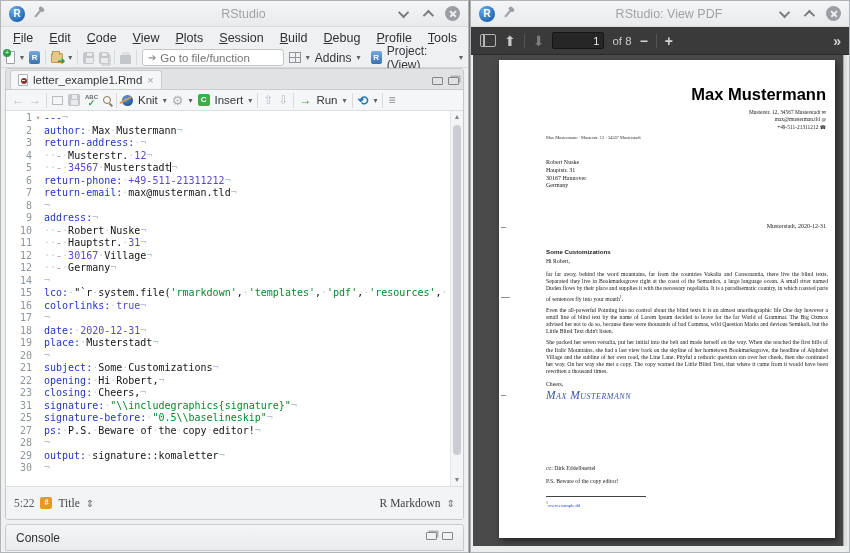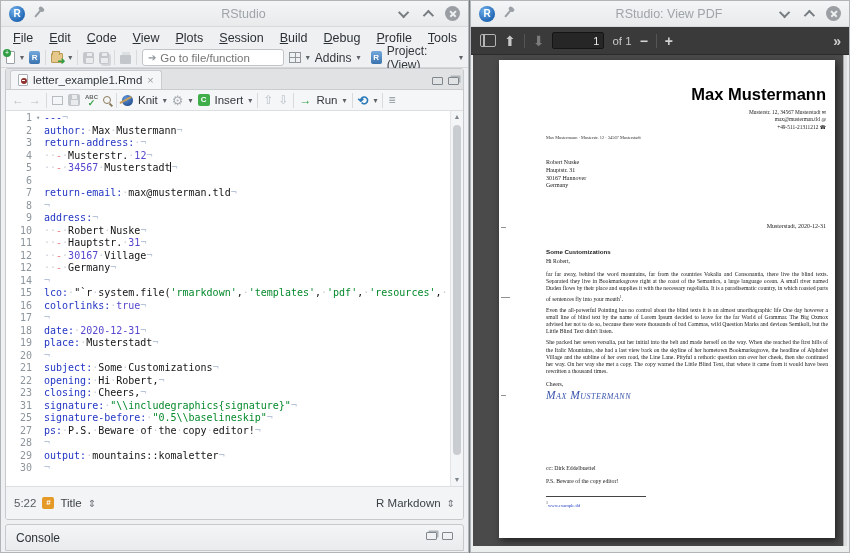--- a/index.html
+++ b/index.html
@@ -86,21 +86,21 @@
   .ed-row .gutter { width:26px; text-align:right; color:#8d959c; flex:none; }
   .ed-row .fold { width:12px; text-align:center; color:#8d959c; font-size:7px; flex:none; }
   .tok-k { color:#2336c4; } .tok-t { color:#141414; } .tok-n { color:#5648cf; }
   .tok-s { color:#068a2c; } .tok-d { color:#e8807f; } .tok-w { color:#c7ced8; } .tok-e { color:#b6c3d8; }
   .tok-cur { display:inline-block; width:0; height:10px; border-left:1.3px solid #1b1b1b; vertical-align:-1px; }
   .ed-scroll { position:absolute; right:0; top:0; bottom:0; width:13px; background:#f4f5f6; border-left:1px solid #e3e5e7; }
   .ed-scroll .arr { display:block; text-align:center; color:#7f868c; font-size:7px; line-height:12px; }
   .ed-scroll .thumb { position:absolute; left:2px; right:2px; top:14px; height:330px; background:#c9ccd0; border-radius:4px; }
   .ed-scroll .arr.bottom { position:absolute; bottom:0; left:0; right:0; }
 
-  .statusbar { height:20px; border-top:1px solid #dcdfe2; background:#f3f4f5; display:flex; align-items:center; gap:6px; padding:16px 8px; font-size:11.5px; color:#3c4248; }
+  .statusbar { height:20px; border-top:1px solid #dcdfe2; background:#f3f4f5; display:flex; align-items:center; gap:6px; padding:16px 8px; font-size:11.5px; color:#3c4248;font-family:Liberation Serif, serif; }
   .pos-label { color:#555b61; }
   .sec-badge { width:12px; height:12px; border-radius:2px; background:#e59a28; color:#fff; font-size:8px; font-weight:bold; text-align:center; line-height:12px; }
   .updown-glyph { color:#6e747a; font-size:10px; }
 
   
   .console-head { position:absolute; left:4px; right:4px; top:523px; height:27px; background:linear-gradient(#f4f5f6,#e9ebec); border:1px solid #c6cacd; border-radius:3px 3px 0 0; display:flex; align-items:center; padding:0 10px; font-size:12px; color:#2f3439; }
 
   
   .pdf-toolbar { height:28px; background:#3a3a3a; border-bottom:1px solid #2c2c2c; display:flex; align-items:center; gap:8px; padding:0 9px; }
   .ic-sidebar { width:16px; height:13px; border:1.6px solid #b5b5b5; border-radius:2px; position:relative; }
@@ -244,21 +244,21 @@
       <span class="ic-outline">≡</span>
     </div>
 
     <div class="editor">
       <div class="ed-lines">
           <div class="ed-row"><span class="gutter">1</span><span class="fold">▾</span><span class="code"><span class="tok-k">---</span><span class="tok-e">¬</span></span></div>
           <div class="ed-row"><span class="gutter">2</span><span class="fold"></span><span class="code"><span class="tok-k">author:</span><span class="tok-w">·</span><span class="tok-t">Max</span><span class="tok-w">·</span><span class="tok-t">Mustermann</span><span class="tok-e">¬</span></span></div>
           <div class="ed-row"><span class="gutter">3</span><span class="fold"></span><span class="code"><span class="tok-k">return-address:</span><span class="tok-w">·</span><span class="tok-e">¬</span></span></div>
           <div class="ed-row"><span class="gutter">4</span><span class="fold"></span><span class="code"><span class="tok-w">··</span><span class="tok-d">-</span><span class="tok-w">·</span><span class="tok-t">Musterstr.</span><span class="tok-w">·</span><span class="tok-n">12</span><span class="tok-e">¬</span></span></div>
           <div class="ed-row"><span class="gutter">5</span><span class="fold"></span><span class="code"><span class="tok-w">··</span><span class="tok-d">-</span><span class="tok-w">·</span><span class="tok-n">34567</span><span class="tok-w">·</span><span class="tok-t">Musterstadt</span><span class="tok-cur"></span><span class="tok-e">¬</span></span></div>
-          <div class="ed-row"><span class="gutter">6</span><span class="fold"></span></div>
+          <div class="ed-row"><span class="gutter">6</span><span class="fold"></span><span class="code"><span class="tok-k">return-phone:</span><span class="tok-w">·</span><span class="tok-n">+49-511-21311212</span><span class="tok-e">¬</span></span></div>
           <div class="ed-row"><span class="gutter">7</span><span class="fold"></span><span class="code"><span class="tok-k">return-email:</span><span class="tok-w">·</span><span class="tok-t">max@musterman.tld</span><span class="tok-e">¬</span></span></div>
           <div class="ed-row"><span class="gutter">8</span><span class="fold"></span><span class="code"><span class="tok-e">¬</span></span></div>
           <div class="ed-row"><span class="gutter">9</span><span class="fold"></span><span class="code"><span class="tok-k">address:</span><span class="tok-e">¬</span></span></div>
           <div class="ed-row"><span class="gutter">10</span><span class="fold"></span><span class="code"><span class="tok-w">··</span><span class="tok-d">-</span><span class="tok-w">·</span><span class="tok-t">Robert</span><span class="tok-w">·</span><span class="tok-t">Nuske</span><span class="tok-e">¬</span></span></div>
           <div class="ed-row"><span class="gutter">11</span><span class="fold"></span><span class="code"><span class="tok-w">··</span><span class="tok-d">-</span><span class="tok-w">·</span><span class="tok-t">Hauptstr.</span><span class="tok-w">·</span><span class="tok-n">31</span><span class="tok-e">¬</span></span></div>
           <div class="ed-row"><span class="gutter">12</span><span class="fold"></span><span class="code"><span class="tok-w">··</span><span class="tok-d">-</span><span class="tok-w">·</span><span class="tok-n">30167</span><span class="tok-w">·</span><span class="tok-t">Village</span><span class="tok-e">¬</span></span></div>
           <div class="ed-row"><span class="gutter">12</span><span class="fold"></span><span class="code"><span class="tok-w">··</span><span class="tok-d">-</span><span class="tok-w">·</span><span class="tok-t">Germany</span><span class="tok-e">¬</span></span></div>
           <div class="ed-row"><span class="gutter">14</span><span class="fold"></span><span class="code"><span class="tok-e">¬</span></span></div>
           <div class="ed-row"><span class="gutter">15</span><span class="fold"></span><span class="code"><span class="tok-k">lco:</span><span class="tok-w">·</span><span class="tok-t">"`r</span><span class="tok-w">·</span><span class="tok-t">system.file(</span><span class="tok-s">'rmarkdown'</span><span class="tok-t">,</span><span class="tok-w">·</span><span class="tok-s">'templates'</span><span class="tok-t">,</span><span class="tok-w">·</span><span class="tok-s">'pdf'</span><span class="tok-t">,</span><span class="tok-w">·</span><span class="tok-s">'resources'</span><span class="tok-t">,</span><span class="tok-w">·</span></span></div>
           <div class="ed-row"><span class="gutter">16</span><span class="fold"></span><span class="code"><span class="tok-k">colorlinks:</span><span class="tok-w">·</span><span class="tok-n">true</span><span class="tok-e">¬</span></span></div>
@@ -266,21 +266,21 @@
           <div class="ed-row"><span class="gutter">18</span><span class="fold"></span><span class="code"><span class="tok-k">date:</span><span class="tok-w">·</span><span class="tok-n">2020-12-31</span><span class="tok-e">¬</span></span></div>
           <div class="ed-row"><span class="gutter">19</span><span class="fold"></span><span class="code"><span class="tok-k">place:</span><span class="tok-w">·</span><span class="tok-t">Musterstadt</span><span class="tok-e">¬</span></span></div>
           <div class="ed-row"><span class="gutter">20</span><span class="fold"></span><span class="code"><span class="tok-e">¬</span></span></div>
           <div class="ed-row"><span class="gutter">21</span><span class="fold"></span><span class="code"><span class="tok-k">subject:</span><span class="tok-w">·</span><span class="tok-t">Some</span><span class="tok-w">·</span><span class="tok-t">Customizations</span><span class="tok-e">¬</span></span></div>
           <div class="ed-row"><span class="gutter">22</span><span class="fold"></span><span class="code"><span class="tok-k">opening:</span><span class="tok-w">·</span><span class="tok-t">Hi</span><span class="tok-w">·</span><span class="tok-t">Robert,</span><span class="tok-e">¬</span></span></div>
           <div class="ed-row"><span class="gutter">23</span><span class="fold"></span><span class="code"><span class="tok-k">closing:</span><span class="tok-w">·</span><span class="tok-t">Cheers,</span><span class="tok-e">¬</span></span></div>
           <div class="ed-row"><span class="gutter">31</span><span class="fold"></span><span class="code"><span class="tok-k">signature:</span><span class="tok-w">·</span><span class="tok-s">"\\includegraphics{signature}"</span><span class="tok-e">¬</span></span></div>
           <div class="ed-row"><span class="gutter">25</span><span class="fold"></span><span class="code"><span class="tok-k">signature-before:</span><span class="tok-w">·</span><span class="tok-s">"0.5\\baselineskip"</span><span class="tok-e">¬</span></span></div>
           <div class="ed-row"><span class="gutter">27</span><span class="fold"></span><span class="code"><span class="tok-k">ps:</span><span class="tok-w">·</span><span class="tok-t">P.S.</span><span class="tok-w">·</span><span class="tok-t">Beware</span><span class="tok-w">·</span><span class="tok-t">of</span><span class="tok-w">·</span><span class="tok-t">the</span><span class="tok-w">·</span><span class="tok-t">copy</span><span class="tok-w">·</span><span class="tok-t">editor!</span><span class="tok-e">¬</span></span></div>
           <div class="ed-row"><span class="gutter">28</span><span class="fold"></span><span class="code"><span class="tok-e">¬</span></span></div>
-          <div class="ed-row"><span class="gutter">29</span><span class="fold"></span><span class="code"><span class="tok-k">output:</span><span class="tok-w">·</span><span class="tok-t">mountains::komaletter</span><span class="tok-e">¬</span></span></div>
+          <div class="ed-row"><span class="gutter">29</span><span class="fold"></span><span class="code"><span class="tok-k">output:</span><span class="tok-w">·</span><span class="tok-t">signature::komaletter</span><span class="tok-e">¬</span></span></div>
           <div class="ed-row"><span class="gutter">30</span><span class="fold"></span><span class="code"><span class="tok-e">¬</span></span></div>
         </div>
       <div class="ed-scroll">
         <span class="arr">▲</span>
         <span class="thumb"></span>
         <span class="arr bottom">▼</span>
       </div>
     </div>
 
     <div class="statusbar">
@@ -314,21 +314,21 @@
       <span class="btn-close"></span>
     </span>
   </div>
 
   <div class="pdf-toolbar">
     <span class="ic ic-sidebar"></span>
     <span class="pdf-up">⬆</span>
     <span class="pdf-sep"></span>
     <span class="pdf-down">⬇</span>
     <input class="page-input" value="1" style="">
-    <span class="of-label">of 1</span>
+    <span class="of-label">of 8</span>
     <span class="zoom-btn">−</span>
     <span class="pdf-sep"></span>
     <span class="zoom-btn">+</span>
     <span class="more-btn">»</span>
   </div>
 
   <div class="pdf-view">
     <div class="page">
       <div class="letter">
         <div class="sender-name">Max Mustermann</div>

